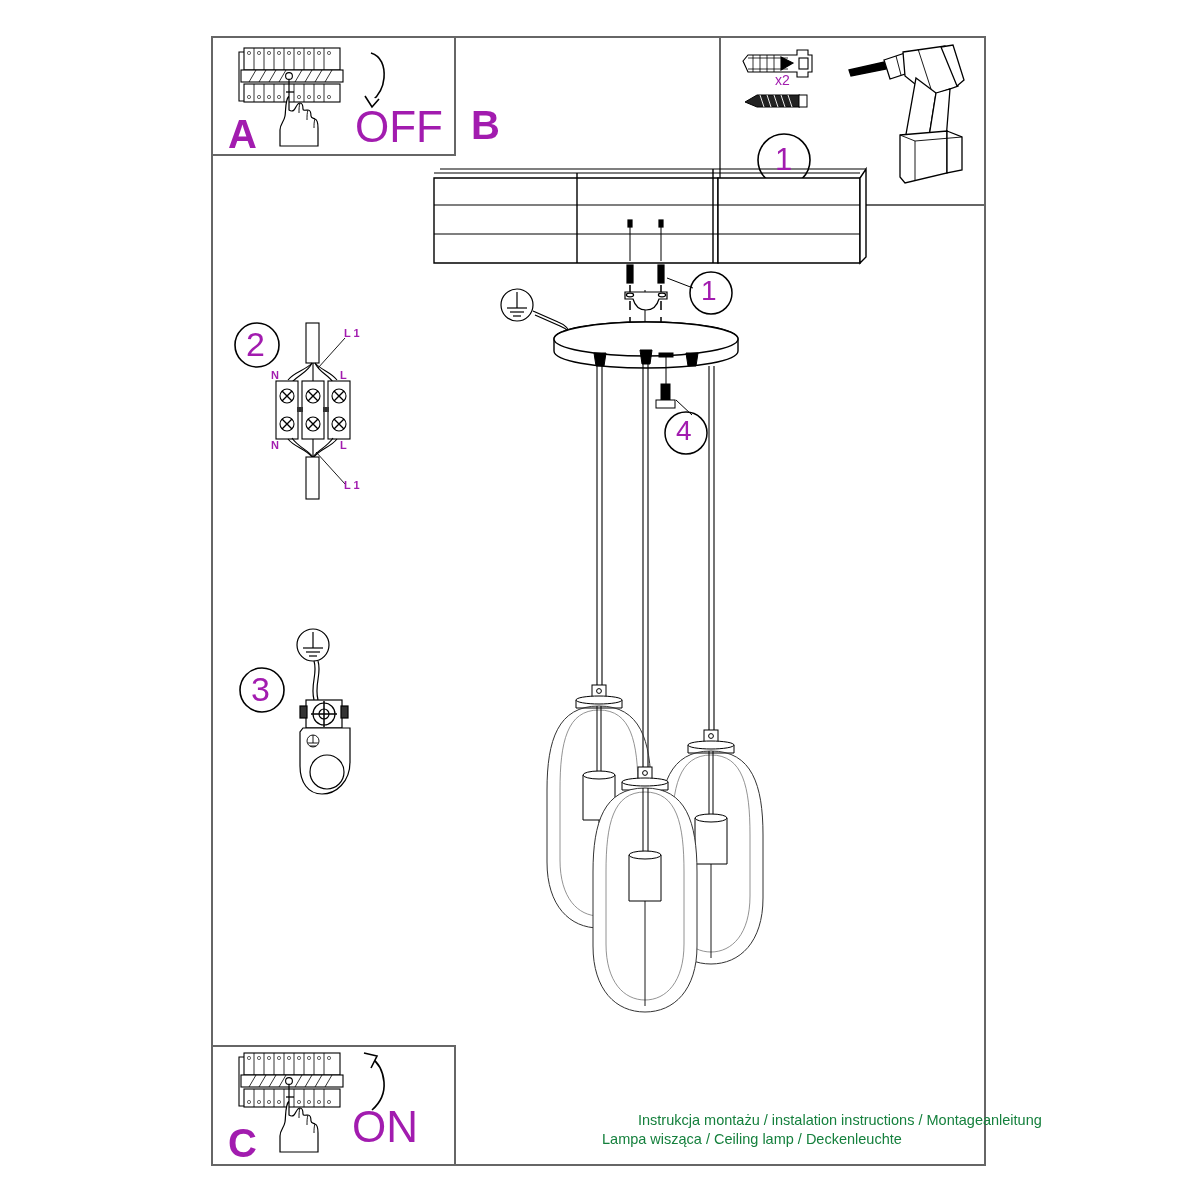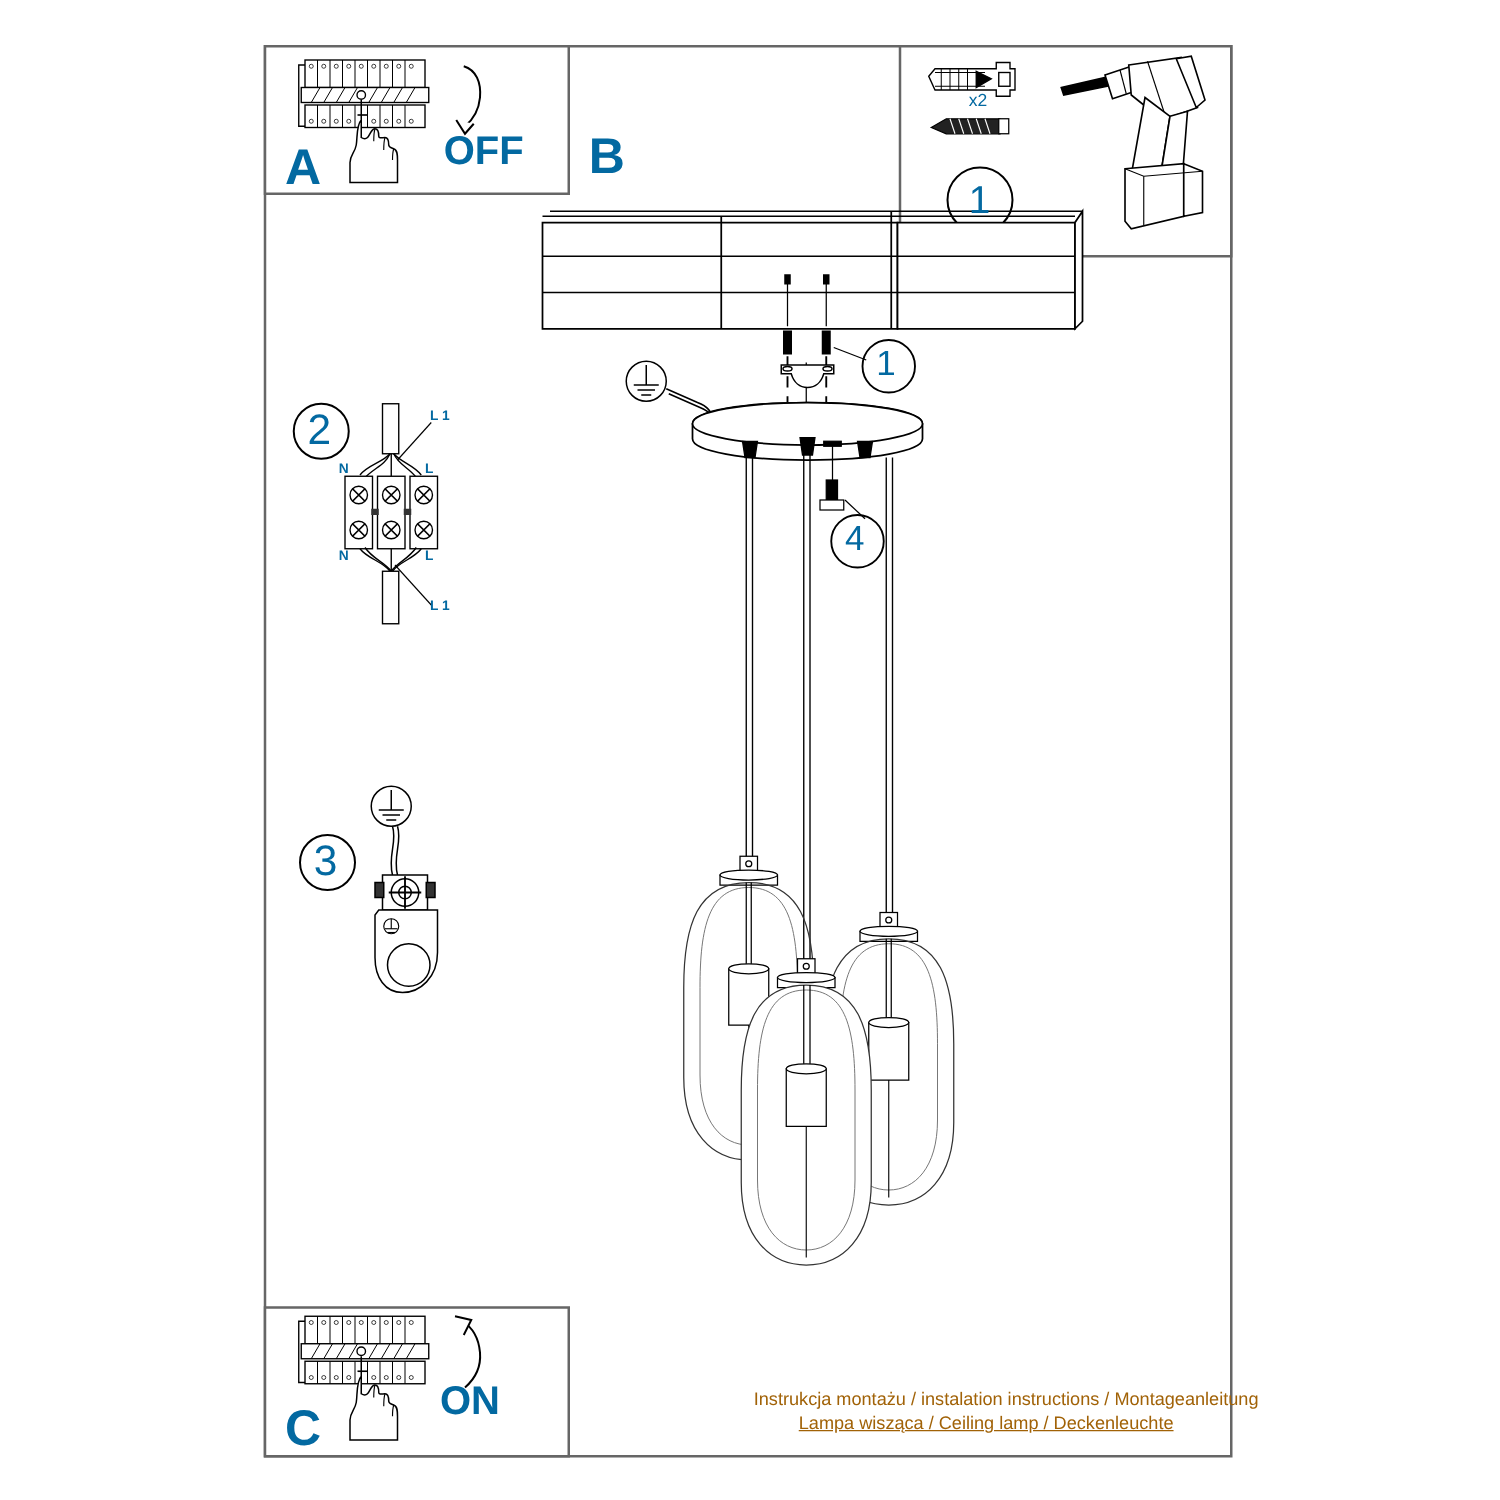--- a/index.html
+++ b/index.html
@@ -20,36 +20,37 @@
     background: #ffffff;
   }
   #sheet svg {
     position: absolute;
     left: 0;
     top: 0;
   }
   .lbl {
     position: absolute;
     font-family: "Liberation Sans", sans-serif;
-    color: #0369a1;
+    color: #a21caf;
     white-space: pre;
   }
   .big-letter {
     font-size: 40px;
     font-weight: 700;
     letter-spacing: 0px;
   }
   .onoff {
-    font-size: 32px;
-    font-weight: 700;
+    font-size: 44px;
+    font-weight: 400;
   }
   .footer-line {
     font-size: 14.5px;
     font-weight: 400;
-    color: #a16207;
+    color: #15803d;
+    margin-left: 35px;
   }
   .tiny {
     font-size: 11px;
   }
   .wirelbl {
     font-size: 11px;
     font-weight: bold;
   }
 </style>
 </head>
@@ -584,15 +585,15 @@
 
   <div class="lbl" style="left:701px; top:275px; font-size:28px;">1</div>
 
   <div class="lbl" style="left:676px; top:415px; font-size:28px;">4</div>
 
   <div class="lbl big-letter" style="left:228px; top:1121px;">C</div>
 
   <div class="lbl onoff" style="left:352px; top:1102px;">ON</div>
 
   <div class="lbl footer-line" style="left:603px; top:1112px;">Instrukcja montażu / instalation instructions / Montageanleitung</div>
-  <div class="lbl footer-line" style="left:639px; top:1131px;text-decoration:underline;">Lampa wisząca / Ceiling lamp / Deckenleuchte</div>
+  <div class="lbl footer-line" style="left:567px; top:1131px;">Lampa wisząca / Ceiling lamp / Deckenleuchte</div>
 
 </div>
 
 </body></html>

